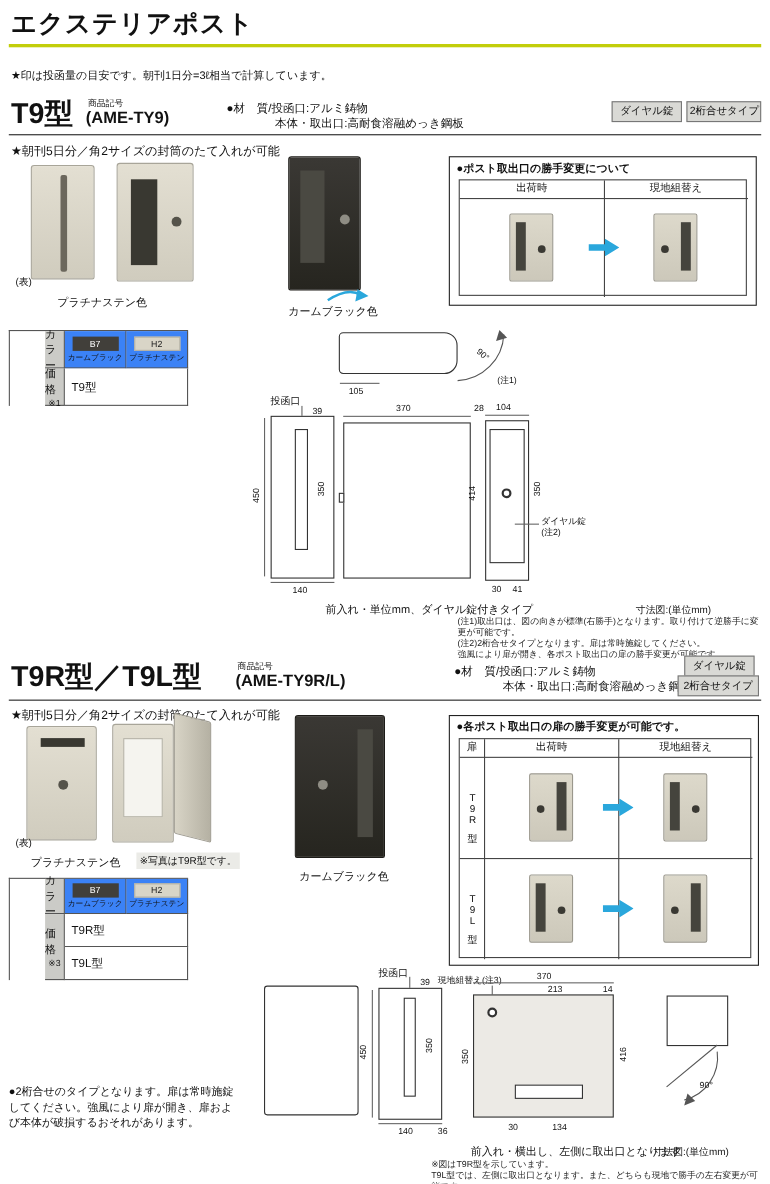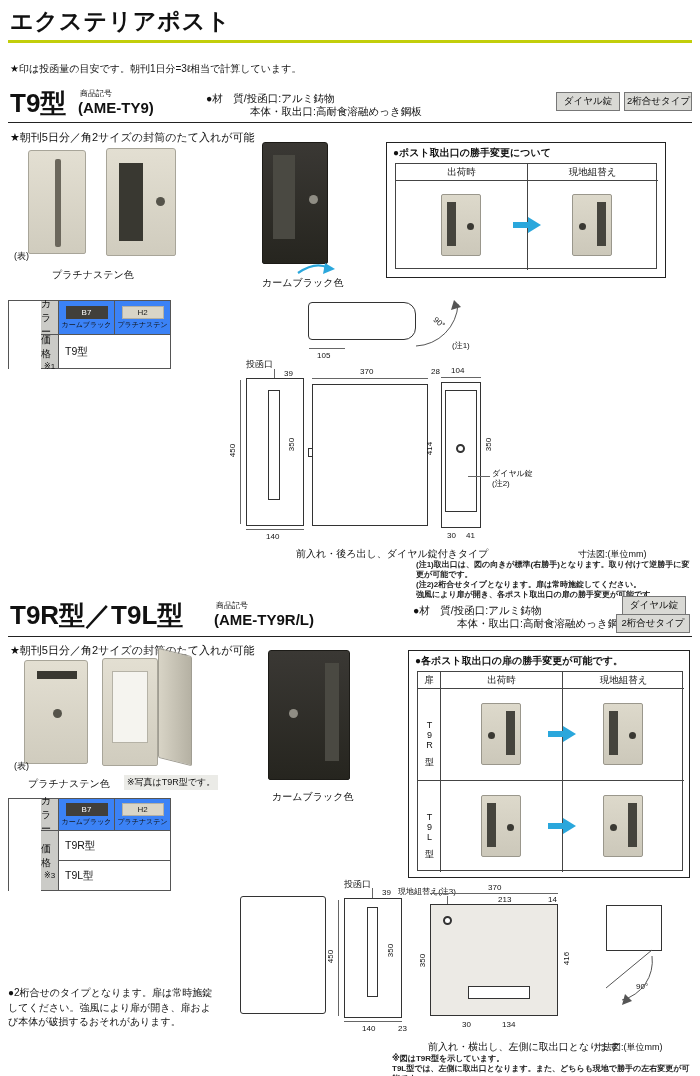--- a/index.html
+++ b/index.html
@@ -19,21 +19,21 @@
   .rule{position:absolute;height:1px;background:#222;}
   .star{position:absolute;font-size:11px;white-space:nowrap;}
   .cap{position:absolute;font-size:10px;white-space:nowrap;}
   .small9{position:absolute;font-size:9px;white-space:nowrap;}
   .dim{position:absolute;font-size:8px;color:#111;white-space:nowrap;}
   .dim.v{transform:rotate(-90deg);transform-origin:center;}
   .box{position:absolute;border:1px solid #333;background:#fff;}
   .box.fill{background:#eceae5;}
   .slot-open{background:#fff;}
   .dline{position:absolute;background:#666;}
-  .notes{position:absolute;font-size:8px;line-height:1.25;color:#222;font-weight:bold;}
+  .notes{position:absolute;font-size:8px;line-height:1.25;color:#222;}
   
   .mb{position:absolute;border-radius:3px 3px 2px 2px;}
   .mb-pl{background:linear-gradient(180deg,#e3dfd2,#d0ccbe);border:1px solid #a8a599;}
   .mb-bk{background:linear-gradient(180deg,#3a3834,#26251f);border:1px solid #1c1b17;}
   .mb-slotline{position:absolute;width:6px;background:#6b675c;border-radius:2px;}
   .mb-window{position:absolute;background:#393831;}
   .mb-window.dark{background:#4a4942;}
   .mb-dial{position:absolute;width:9px;height:9px;border-radius:50%;background:#55534a;}
   .mb-dial.light{background:#8f8d84;}
   .mb-door{position:absolute;background:linear-gradient(90deg,#d8d4c6,#b5b1a3);border:1px solid #a09d92;
@@ -97,21 +97,21 @@
   <div class="mb mb-bk" style="left:262px;top:142px;width:66px;height:122px">
     <div class="mb-window dark" style="left:10px;top:12px;width:22px;height:84px"></div>
     <div class="mb-dial light" style="right:9px;top:52px"></div>
   </div>
   <svg class="abs" style="left:296px;top:260px" width="40" height="16" viewBox="0 0 40 16">
     <path d="M2 13 Q20 1 32 8" fill="none" stroke="#2aa7dc" stroke-width="2.2"></path>
     <path d="M29 3 l10 6 -12 5 z" fill="#2aa7dc"></path>
   </svg>
   <div class="cap" style="left:262px;top:276px">カームブラック色</div>
 
-  <div class="hbox" style="left:386px;top:142px;width:280px;height:136px">
+  <div class="hbox" style="left:408px;top:142px;width:280px;height:136px">
     <div class="htitle">●ポスト取出口の勝手変更について</div>
     <div class="htable" style="left:8px;top:20px;width:262px;height:106px">
       <div class="hth" style="left:0;top:0;width:131px">出荷時</div>
       <div class="hth" style="left:131px;top:0;width:131px">現地組替え</div>
       <div class="hline" style="left:0;top:16px;width:262px"></div>
       <div class="vline" style="left:131px;top:0;height:106px"></div>
       <div class="hm" style="left:45px;top:30px">
         <span class="hm-win" style="left:5px"></span>
         <span class="hm-dot" style="right:6px"></span>
       </div>
@@ -175,21 +175,21 @@
   <div class="box" style="left:445px;top:390px;width:32px;height:122px"></div>
   <div class="dial-circle" style="left:456px;top:444px"></div>
   <div class="dim v" style="left:423px;top:444px">414</div>
   <div class="dim v" style="left:482px;top:440px">350</div>
   <div class="dline" style="left:468px;top:476px;width:22px;height:1px"></div>
   <div class="dim" style="left:492px;top:468px">ダイヤル錠</div>
   <div class="dim" style="left:492px;top:478px">(注2)</div>
   <div class="dim" style="left:447px;top:531px">30</div>
   <div class="dim" style="left:466px;top:531px">41</div>
 
-  <div class="cap" style="left:296px;top:547px">前入れ・後ろ出し、ダイヤル錠付きタイプ</div>
+  <div class="cap" style="left:296px;top:547px">前入れ・単位mm、ダイヤル錠付きタイプ</div>
   <div class="small9" style="left:578px;top:548px">寸法図:(単位mm)</div>
   <div class="notes" style="left:416px;top:560px;width:276px">
     <div>(注1)取出口は、図の向きが標準(右勝手)となります。取り付けて逆勝手に変更が可能です。</div>
     <div>(注2)2桁合せタイプとなります。扉は常時施錠してください。</div>
     <div>強風により扉が開き、各ポスト取出口の扉の勝手変更が可能です。</div>
   </div>
 
   <div class="big-model" style="left:10px;top:598px">T9R型／T9L型</div>
   <div class="code-label" style="left:216px;top:600px">商品記号</div>
   <div class="model-code" style="left:214px;top:611px">(AME-TY9R/L)</div>
@@ -279,21 +279,21 @@
   <div class="dim" style="left:344px;top:878px;font-size:9px">投函口</div>
   <div class="dline" style="left:372px;top:888px;width:1px;height:20px"></div>
   <div class="dim" style="left:382px;top:888px">39</div>
   <div class="box" style="left:344px;top:898px;width:58px;height:120px"></div>
   <div class="box" style="left:367px;top:907px;width:11px;height:90px"></div>
   <div class="dline" style="left:338px;top:900px;width:1px;height:116px"></div>
   <div class="dim v" style="left:324px;top:952px">450</div>
   <div class="dim v" style="left:384px;top:946px">350</div>
   <div class="dline" style="left:344px;top:1021px;width:58px;height:1px"></div>
   <div class="dim" style="left:362px;top:1024px">140</div>
-  <div class="dim" style="left:398px;top:1024px">23</div>
+  <div class="dim" style="left:398px;top:1024px">36</div>
 
   <div class="dim" style="left:398px;top:886px">現地組替え(注3)</div>
   <div class="dline" style="left:447px;top:896px;width:1px;height:22px"></div>
   <div class="dim" style="left:488px;top:883px">370</div>
   <div class="dline" style="left:430px;top:893px;width:128px;height:1px"></div>
   <div class="dim" style="left:498px;top:895px">213</div>
   <div class="dim" style="left:548px;top:895px">14</div>
   <div class="box fill" style="left:430px;top:904px;width:128px;height:112px"></div>
   <div class="dial-circle" style="left:443px;top:916px"></div>
   <div class="box slot-open" style="left:468px;top:986px;width:62px;height:13px"></div>

